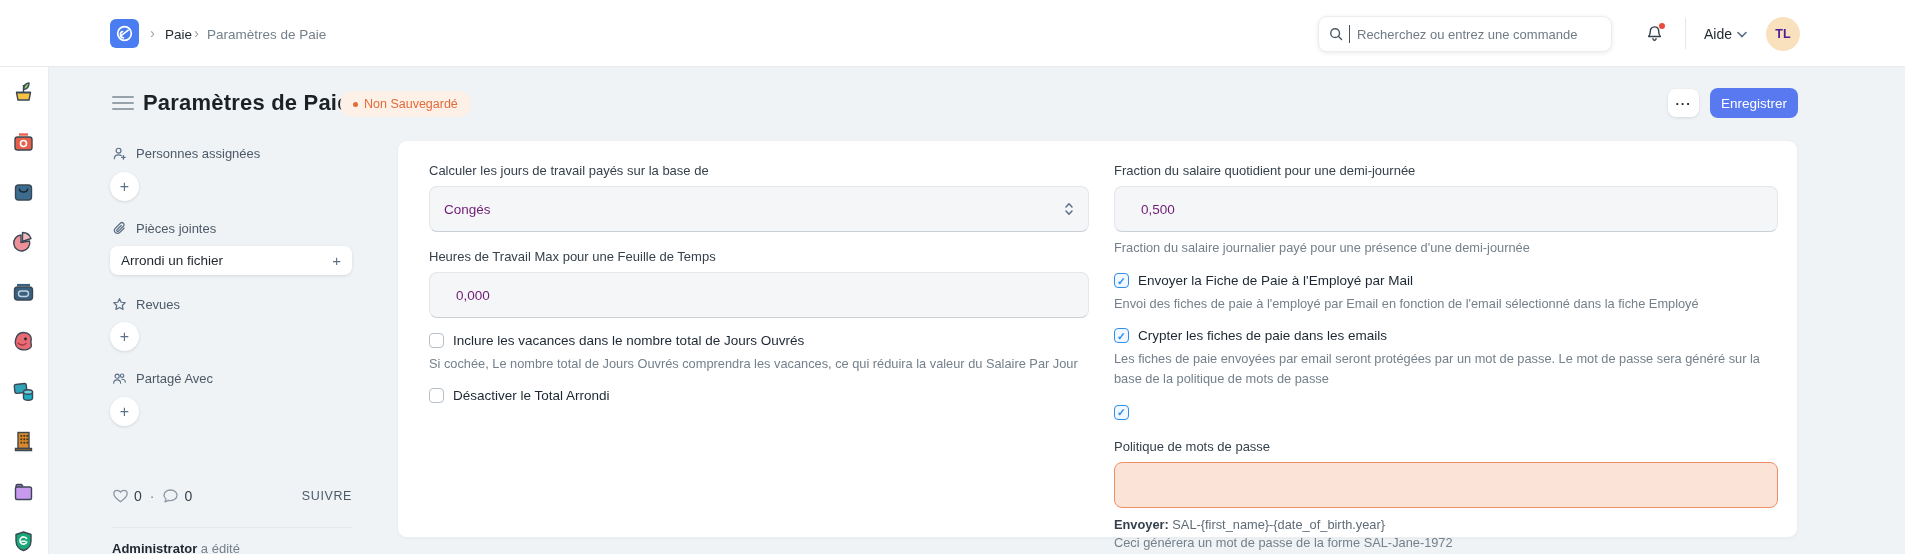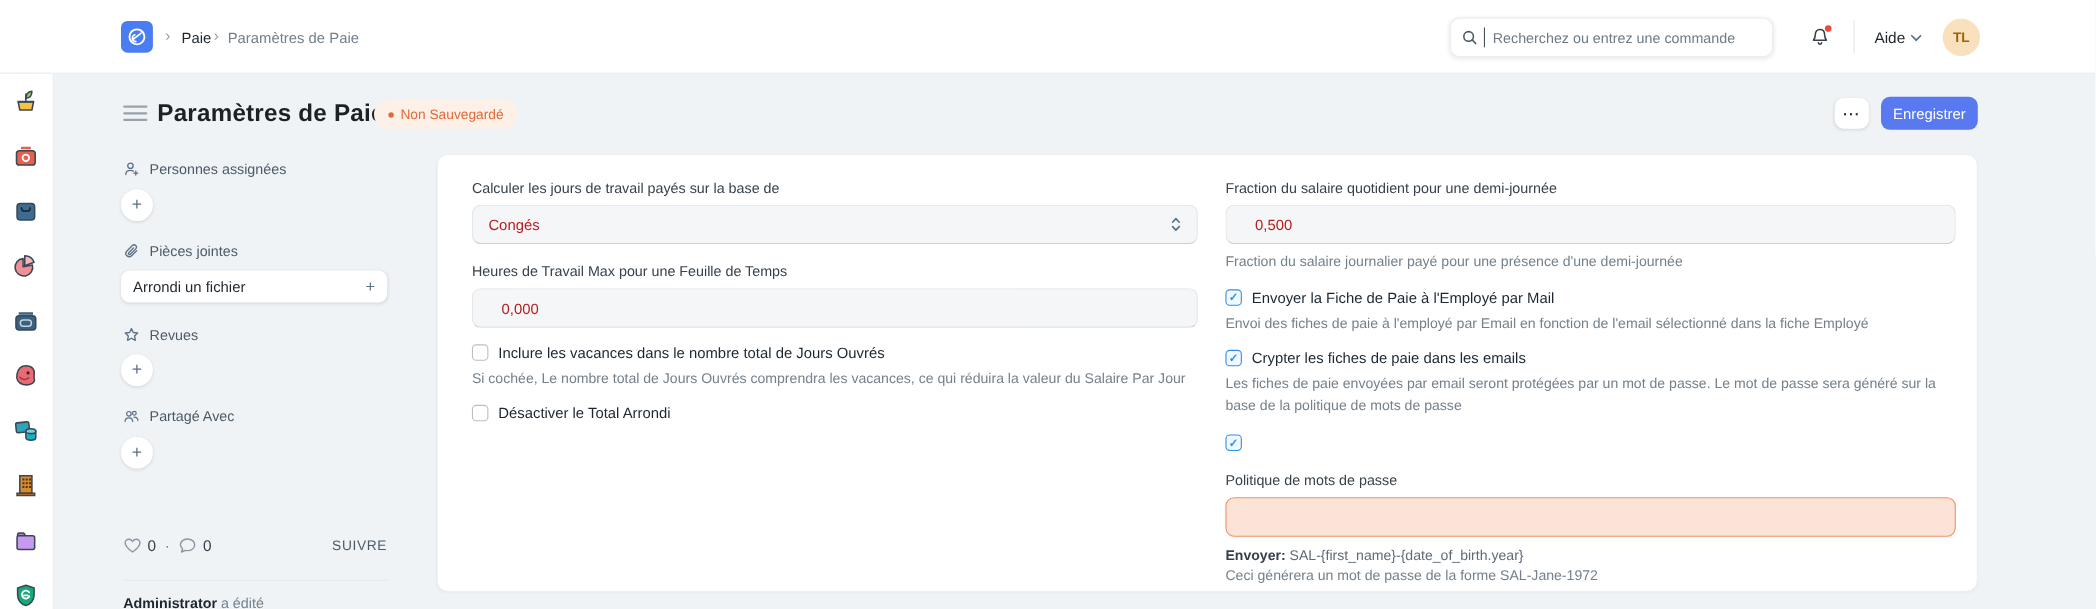--- a/index.html
+++ b/index.html
@@ -33,21 +33,21 @@
     font-family:"Liberation Sans", sans-serif; background:transparent; margin-left:7px;
   }
   .searchbox input::placeholder { color:#6f7a85; }
   .caret { width:1px; height:18px; background:#49535e; margin-left:6px; }
   .bell-wrap { position:absolute; left:1645px; top:24px; width:20px; height:20px; cursor:pointer; }
   .bell-dot { position:absolute; right:0; top:-1px; width:6px; height:6px; border-radius:50%; background:#e74c3c; }
   .top-divider { position:absolute; left:1685px; top:18px; width:1px; height:31px; background:#e3e7ea; }
   .help-menu { position:absolute; left:1704px; top:26px; font-size:14px; color:#1f272e; cursor:pointer; display:flex; align-items:center; gap:5px; }
   .avatar {
     position:absolute; left:1766px; top:17px; width:34px; height:34px; border-radius:50%;
-    background:#f9e1bd; color:#a16207; font-size:12.5px; font-weight:bold;
+    background:#f9e1bd; color:#4c1d95; font-size:12.5px; font-weight:bold;
     display:flex; align-items:center; justify-content:center; cursor:pointer;
   }
   
   .rail {
     position:absolute; left:0; top:67px; width:49px; height:487px;
     background:#fff; border-right:1px solid #e8ecef; z-index:5;
   }
   .rail-icon { position:absolute; left:10px; width:27px; height:27px; cursor:pointer; }
   
   .menu-toggle { position:absolute; left:112px; top:96px; width:22px; height:15px; cursor:pointer; }
@@ -96,24 +96,24 @@
   .card {
     position:absolute; left:397px; top:140px; width:1401px; height:398px;
     background:#fff; border:1px solid #edf0f2; border-radius:10px;
     box-shadow:0 1px 2px rgba(25,39,52,.04);
   }
   .col { position:absolute; top:22px; }
   .col-left  { left:31px;  width:660px; }
   .col-right { left:716px; width:664px; }
   .form-label { font-size:13px; color:#36414c; margin-bottom:8px; }
   .field {
-    height:36px; width:100%; background:#f4f6f8;
+    height:46px; width:100%; background:#f4f6f8;
     border:1px solid #e3e7ea; border-bottom-color:#c9d0d6; border-radius:8px;
     display:flex; align-items:center; padding:0 14px;
-    font-size:13.5px; color:#b91c1c;
+    font-size:13.5px; color:#701a75;
   }
   input.field { font-family:Liberation Sans, sans-serif; outline:none; display:block; padding:0 26px; }
   .select-field { justify-content:space-between; cursor:pointer; }
   .danger { background:#fce3d7 !important; border:1px solid #ef8f63 !important; }
   .gap17 { height:17px; }
   .cb-row { display:flex; align-items:center; gap:9px; margin-top:15px; cursor:pointer; }
   .checkbox {
     width:15px; height:15px; border:1.5px solid #b6bfc8; border-radius:4px; background:#fff;
     display:flex; align-items:center; justify-content:center; flex:none;
     font-size:10.5px; font-weight:bold; color:transparent;

